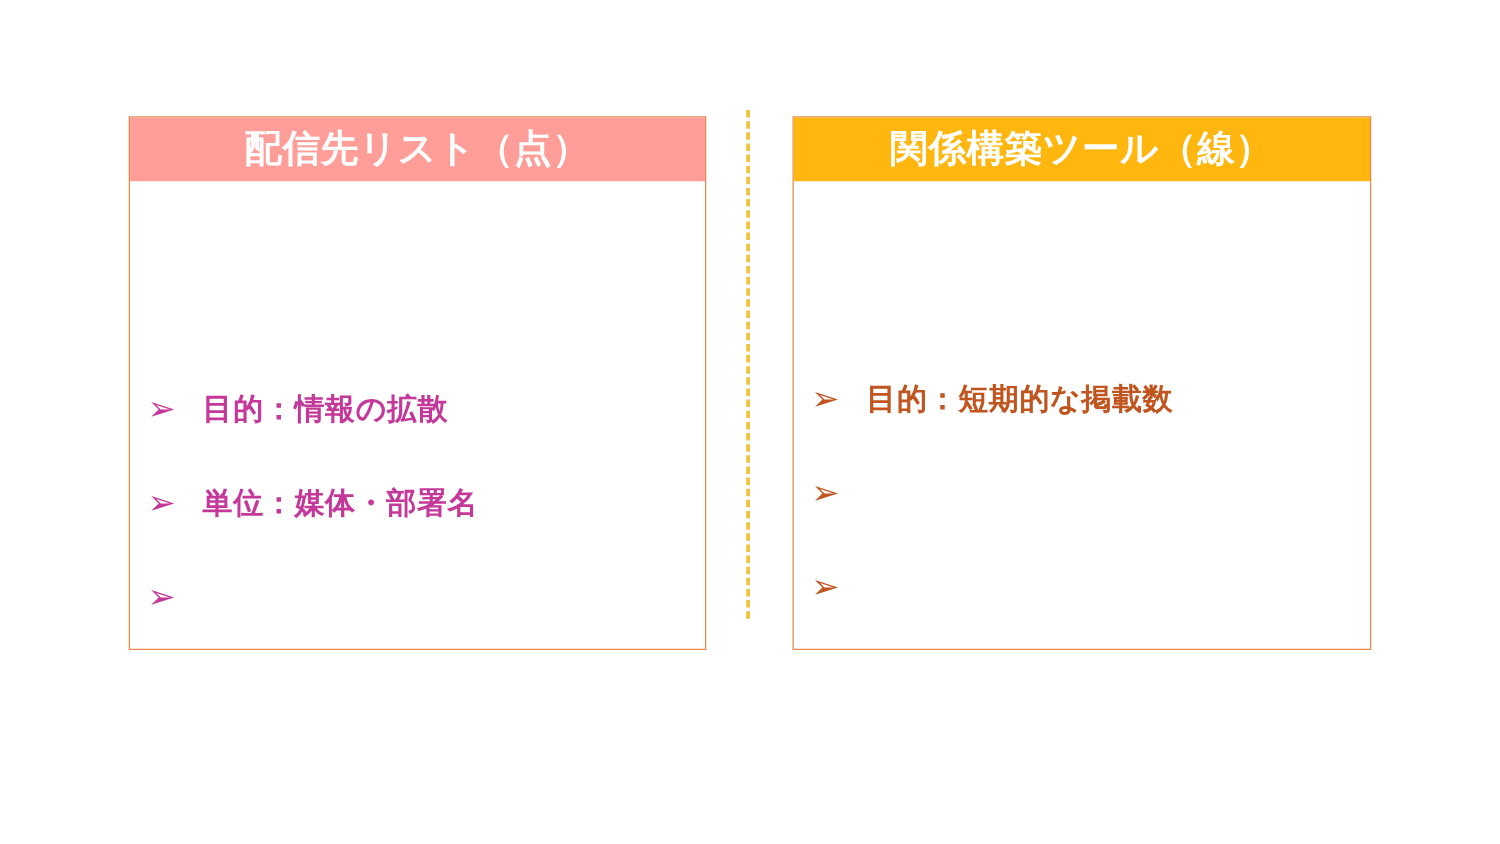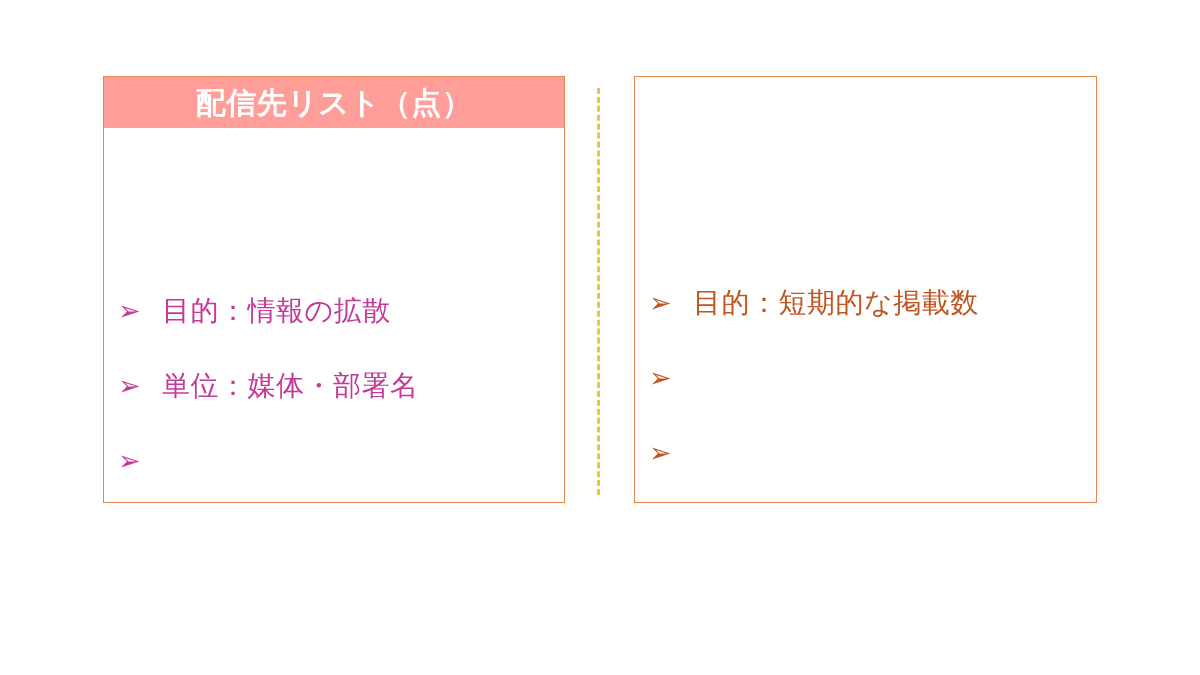--- a/index.html
+++ b/index.html
@@ -11,20 +11,21 @@
     position:relative;
   }
   #stage{position:absolute;left:0;top:0;width:1200px;height:675px;}
 
   
   .card{
     position:absolute;
     background:#ffffff;
     border:1.5px solid #E8874E;
     box-sizing:border-box;
+    margin-top:17px;
   }
   #card-left  {left:103px; top:76px; width:462px;  height:427px;}
   #card-right {left:634px; top:76px; width:463px;  height:427px;}
 
   .card-header{
     position:absolute;
     left:0;top:0;right:0;
     height:51px;
     display:flex;
     align-items:center;
@@ -61,22 +62,22 @@
   }
   .bullet-mark{
     font-size:27px;
     line-height:1;
     width:44px;
     flex:0 0 44px;
     text-align:left;
     font-family:"DejaVu Sans",sans-serif;
   }
   .bullet-text{
-    font-size:28px;
-    font-weight:normal;
+    font-size:24px;
+    font-weight:bold;
     line-height:1;
     letter-spacing:0.5px;
   }
   .tone-pink  .bullet-mark,.tone-pink  .bullet-text {color:#C4389A;}
   .tone-orange .bullet-mark,.tone-orange .bullet-text{color:#C1551F;}
 
   
   #divider{
     position:absolute;
     left:597px; top:88px;
@@ -126,20 +127,23 @@
       </div>
       <div class="bullet-row">
         <span class="bullet-mark">➢</span>
       </div>
     </div>
   </div>
 
   <div id="divider"></div>
 
   <div class="card" id="card-right">
+    <div class="card-header" id="header-right">
+      <span class="htitle">関係構築ツール（線）</span>
+    </div>
 
     <div class="bullets tone-orange" id="bullets-right">
       <div class="bullet-row">
         <span class="bullet-mark">➢</span>
         <span class="bullet-text">目的：短期的な掲載数</span>
       </div>
       <div class="bullet-row">
         <span class="bullet-mark">➢</span>
       </div>
       <div class="bullet-row">

